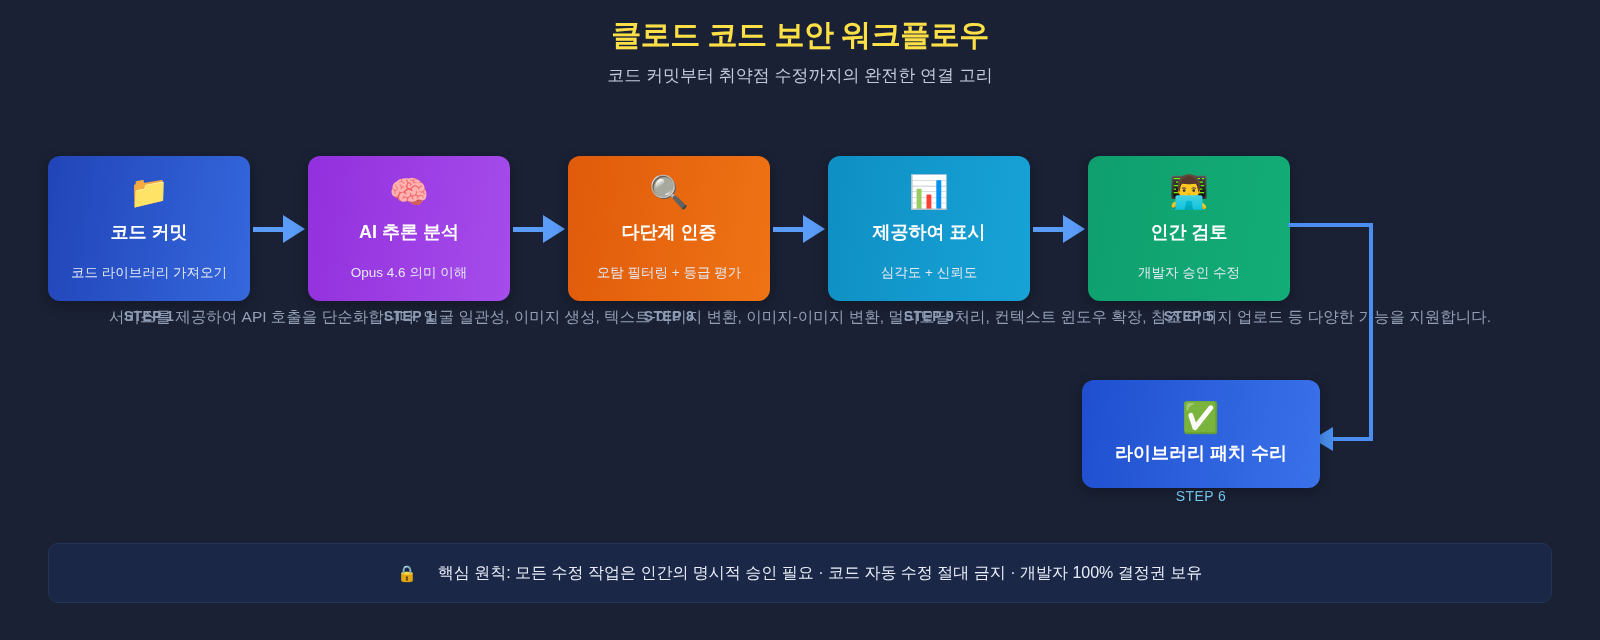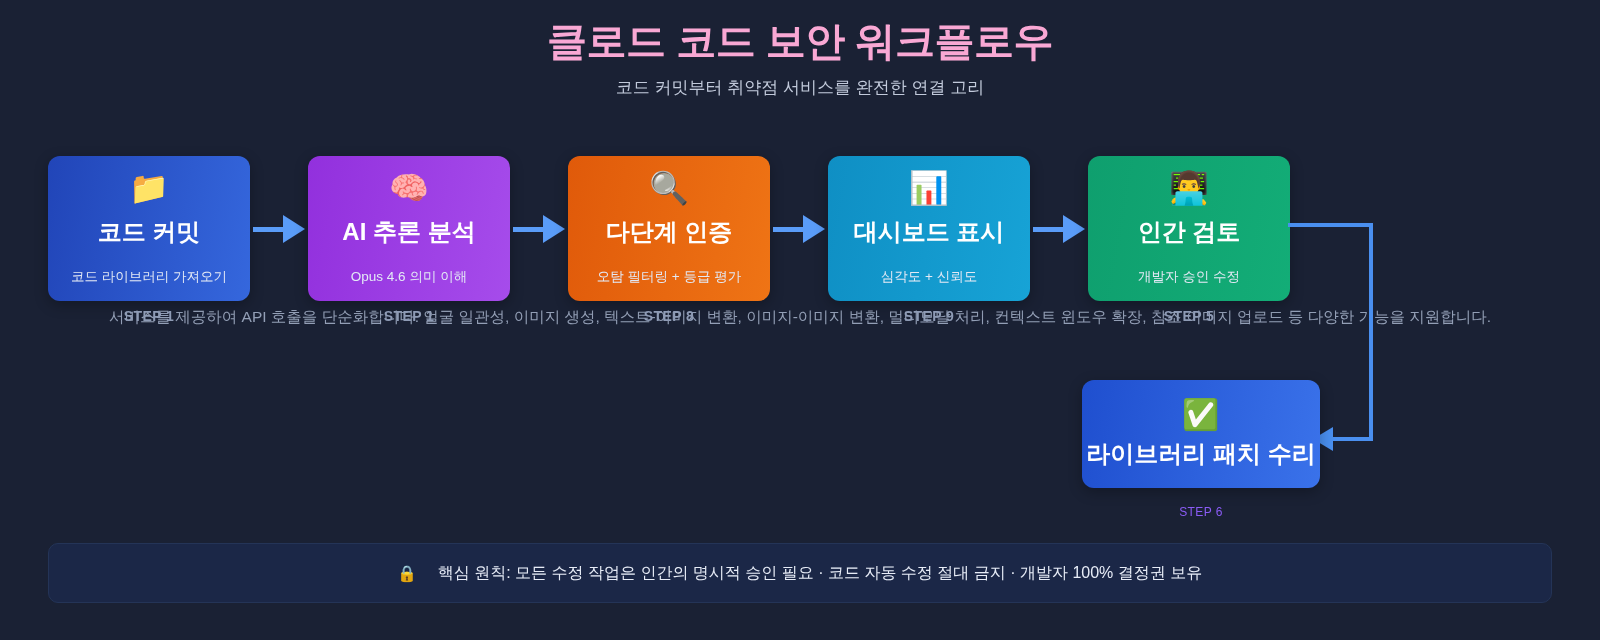--- a/index.html
+++ b/index.html
@@ -17,23 +17,23 @@
     position: relative;
   }
 
   
   .header {
     width: 100%;
     padding-top: 16px;
     text-align: center;
   }
   .page-title {
-    font-size: 40px;
+    font-size: 30px;
     font-weight: bold;
-    color: #f9a8d4;
+    color: #fde047;
     letter-spacing: -0.5px;
     line-height: 1.25;
   }
   .page-subtitle {
     margin-top: 10px;
     font-size: 17px;
     color: #c2cadb;
     font-weight: normal;
   }
 
@@ -66,21 +66,21 @@
     position: relative;
     box-shadow: 0 4px 14px rgba(0,0,0,0.28);
   }
   .card-icon {
     font-size: 32px;
     line-height: 1;
     margin-bottom: 14px;
     filter: saturate(1.05);
   }
   .card-title {
-    font-size: 24px;
+    font-size: 18px;
     font-weight: bold;
     color: #ffffff;
     text-align: center;
     line-height: 1.2;
     white-space: nowrap;
   }
   .card-desc {
     margin-top: 22px;
     font-size: 13.5px;
     color: #e3e9f5;
@@ -179,23 +179,22 @@
     top: 240px;
     width: 238px;
     text-align: center;
   }
   .step6-wrap .card {
     width: 238px;
     height: 108px;
   }
   .step6-wrap .card-icon { margin-bottom: 10px; font-size: 30px; }
   .step6-label {
-    margin-top: 17px;
-    font-size: 12px;
-    color: #8b5cf6;
+    font-size: 14px;
+    color: #7dd3fc;
     letter-spacing: 0.4px;
   }
 
   
   .footer-banner {
     position: absolute;
     left: 48px;
     top: 543px;
     width: 1504px;
     height: 60px;
@@ -212,21 +211,21 @@
     white-space: nowrap;
     margin-left: 12px;
   }
   .footer-lock { font-size: 16px; margin-right: 8px; }
 </style>
 </head>
 <body>
 
 <div class="header">
   <div class="page-title">클로드 코드 보안 워크플로우</div>
-  <div class="page-subtitle">코드 커밋부터 취약점 서비스를 완전한 연결 고리</div>
+  <div class="page-subtitle">코드 커밋부터 취약점 수정까지의 완전한 연결 고리</div>
 </div>
 
 <div class="flow-area">
 
   <div class="ghost-line">서비스를 제공하여 API 호출을 단순화합니다. 얼굴 일관성, 이미지 생성, 텍스트-이미지 변환, 이미지-이미지 변환, 멀티모달 처리, 컨텍스트 윈도우 확장, 참조 이미지 업로드 등 다양한 기능을 지원합니다.</div>
 
   <div class="cards-row">
 
     <div class="card card-c1">
       <div class="card-icon">📁</div>
@@ -256,21 +255,21 @@
       <div class="card-desc">오탐 필터링 + 등급 평가</div>
     </div>
 
     <div class="arrow-h">
       <div class="shaft"></div>
       <div class="head"></div>
     </div>
 
     <div class="card card-c4">
       <div class="card-icon">📊</div>
-      <div class="card-title">대시보드 표시</div>
+      <div class="card-title">제공하여 표시</div>
       <div class="card-desc">심각도 + 신뢰도</div>
     </div>
 
     <div class="arrow-h">
       <div class="shaft"></div>
       <div class="head"></div>
     </div>
 
     <div class="card card-c5">
       <div class="card-icon">👨‍💻</div>

